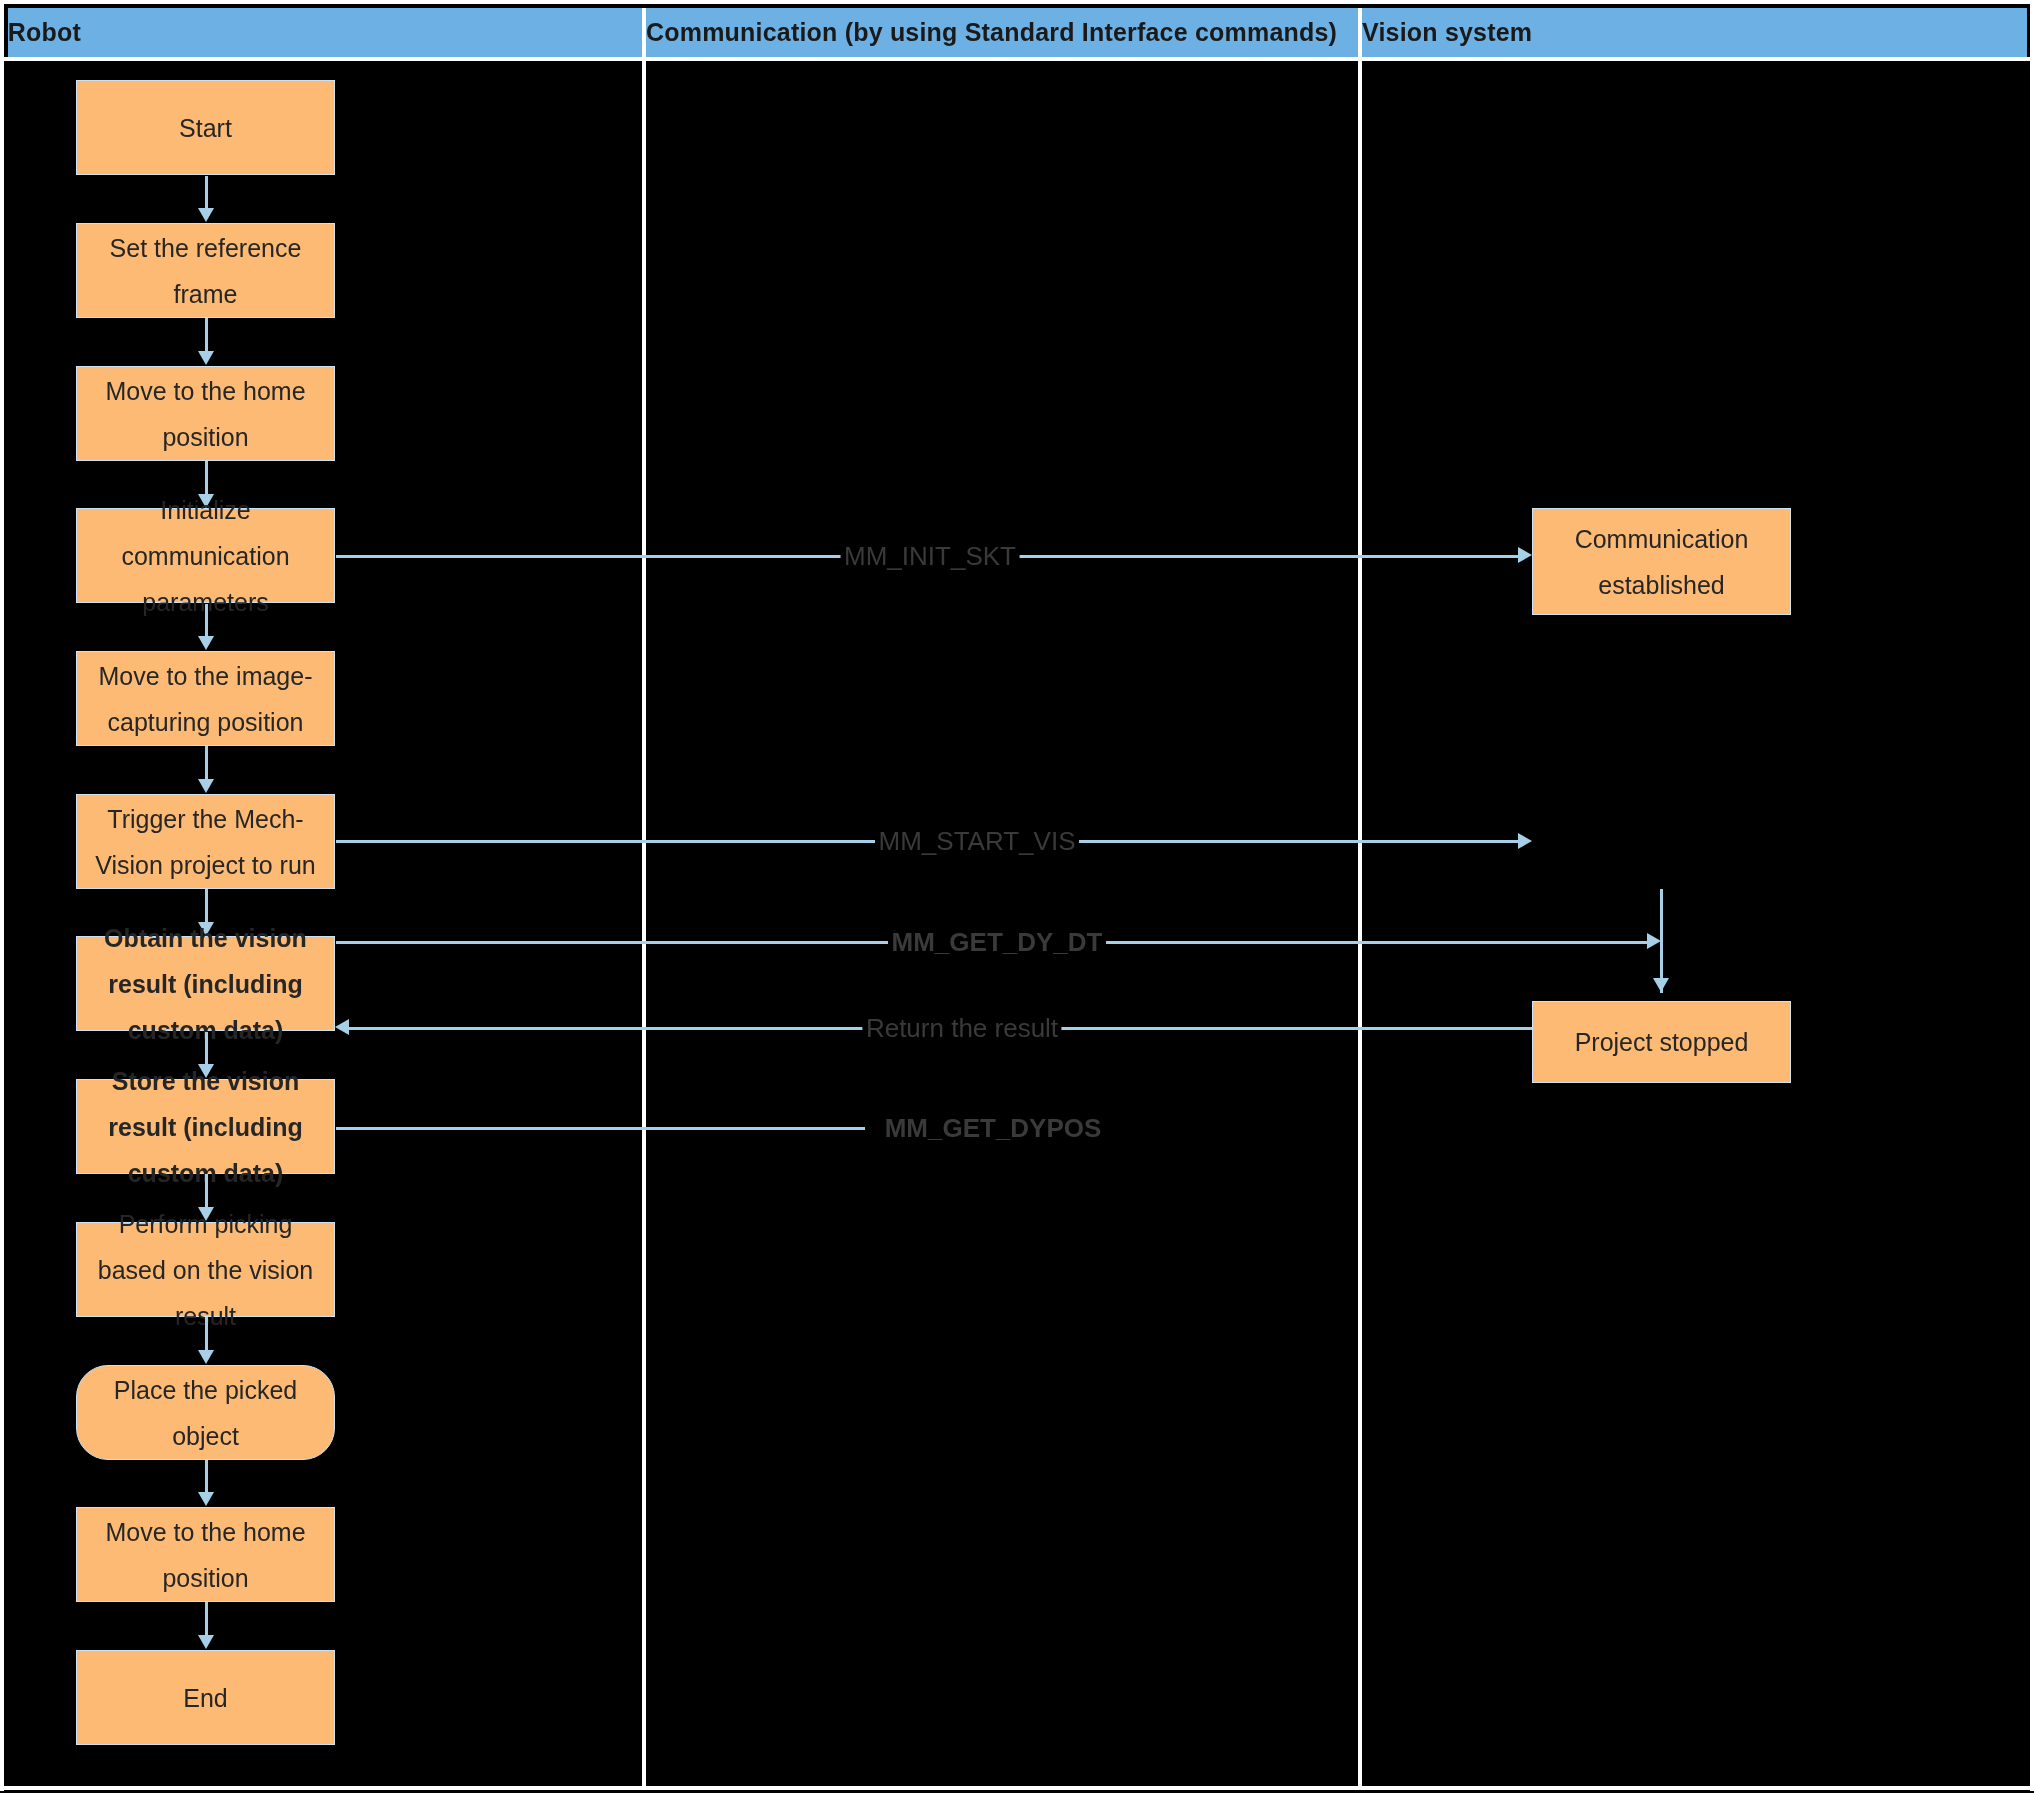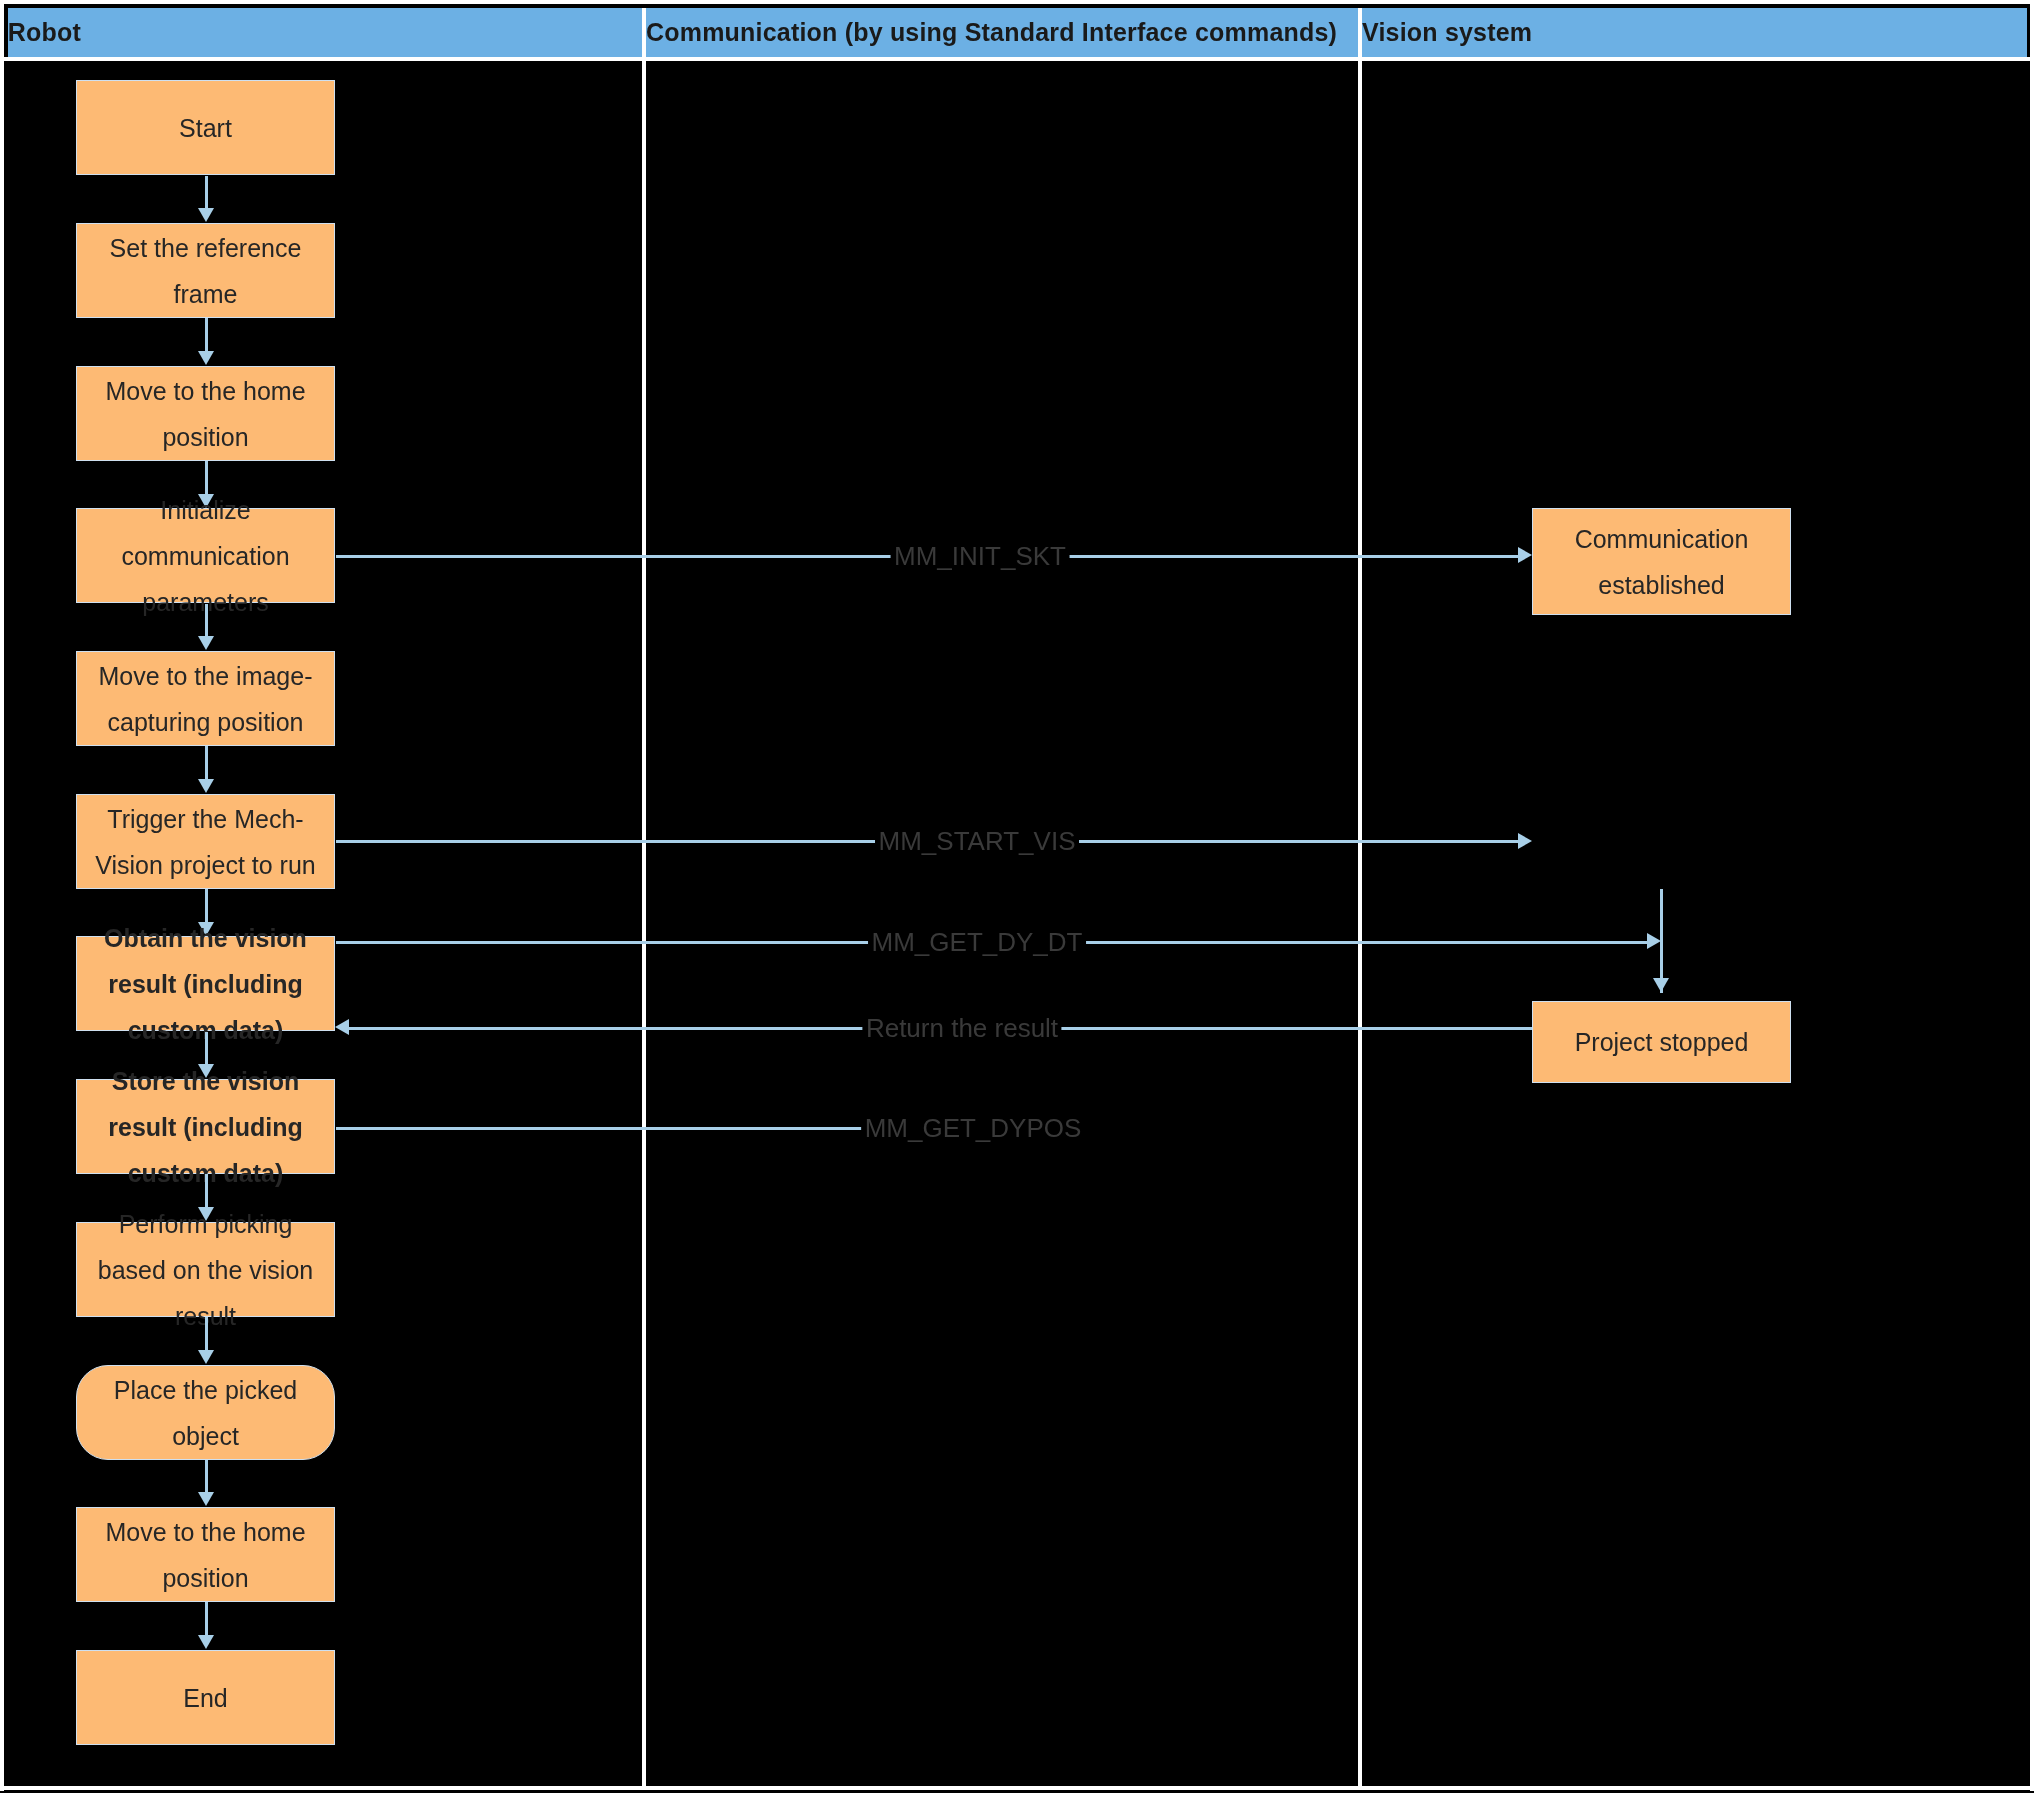--- a/index.html
+++ b/index.html
@@ -105,21 +105,21 @@
   
   .msg-label {
     position: absolute;
     color: #3a3a3a;
     font-size: 26px;
     white-space: nowrap;
     transform: translate(-50%, -50%);
     background: #000000;
     padding: 0 3.5px;
   }
-  .msg-label.bold { font-weight: normal; }
+  .msg-label.bold { font-weight: bold; margin-left: 20px; }
 </style>
 </head>
 <body>
 
 <div id="canvas">
 
   <div class="frame-line" style="left:0;top:0;width:2035px;height:4.3px;"></div>
   <div class="frame-line" style="left:0;top:1786px;width:2035px;height:4.3px;"></div>
   <div class="frame-line" style="left:0;top:0;width:4.3px;height:1791px;"></div>
   <div class="frame-line" style="left:2030px;top:0;width:4.3px;height:1791px;"></div>
@@ -215,21 +215,21 @@
 
   <div class="vline" style="left:1660px;top:889px;height:104px;"></div>
   <div class="arrow-down" style="left:1653px;top:978px;"></div>
 
   <div class="node" style="left:1532px;top:1001px;width:259px;height:82px;">
     <span class="txt">Project stopped</span>
   </div>
 
   <div class="hline" style="left:336px;top:555px;width:1182px;"></div>
   <div class="arrow-right" style="left:1518px;top:547px;"></div>
-  <div class="msg-label" style="left:980px;top:556px;">MM_INIT_SKT</div>
+  <div class="msg-label" style="left:930px;top:556px;">MM_INIT_SKT</div>
 
   <div class="hline" style="left:336px;top:840px;width:1182px;"></div>
   <div class="arrow-right" style="left:1518px;top:833px;"></div>
   <div class="msg-label" style="left:977px;top:841px;">MM_START_VIS</div>
 
   <div class="hline" style="left:336px;top:941px;width:1318px;"></div>
   <div class="arrow-right" style="left:1647px;top:933px;"></div>
   <div class="msg-label bold" style="left:977px;top:942px;">MM_GET_DY_DT</div>
 
   <div class="hline" style="left:349px;top:1027px;width:1183px;"></div>

